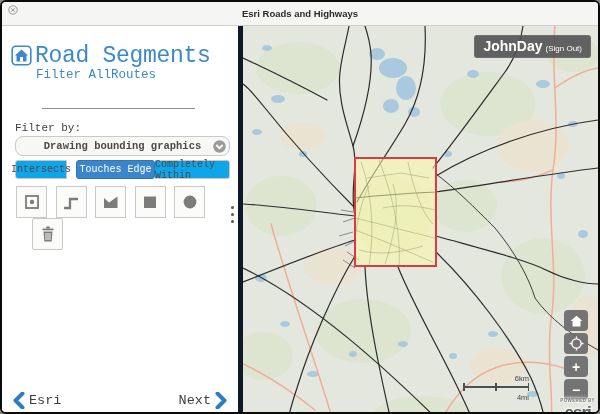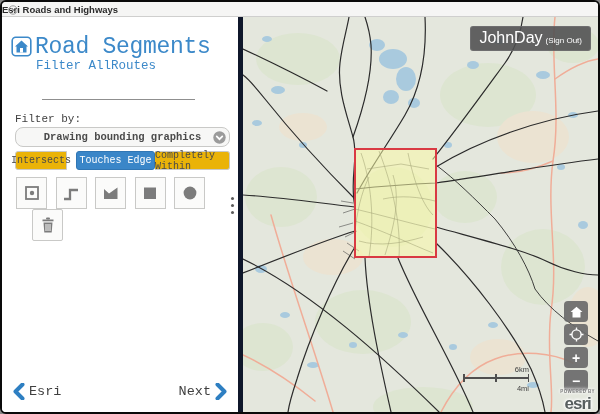--- a/index.html
+++ b/index.html
@@ -5,22 +5,22 @@
   * { margin:0; padding:0; box-sizing:border-box; }
   html,body { background:#888; }
   body { font-family:"Liberation Sans", sans-serif; }
   .window {
     width:600px; height:414px; position:relative;
     border:2px solid #0a0a0a; border-radius:6px; overflow:hidden;
     background:#fff;
   }
   
   .titlebar {
-    height:15px; background:#f5f5f4; border-bottom:1px solid #cfcfce;
-    position:relative; display:flex; align-items:center; 
+    height:24px; background:#f5f5f4; border-bottom:1px solid #cfcfce;
+    position:relative; display:flex; align-items:center; justify-content:center;
   }
   .titlebar-title { font-size:9.5px; font-weight:bold; color:#2b2b2b; }
   .close-btn { position:absolute; left:6px; top:3px; width:10px; height:10px; cursor:pointer; }
   
   .content { display:flex; height:395px; }
   .panel {
     width:241px; background:#fff; position:relative; flex:none;
     border-right:5px solid #0f172a;
     font-family:Liberation Mono, monospace;
   }
@@ -38,21 +38,21 @@
   .filter-label { position:absolute; left:13px; top:96px; font-size:11px; color:#3f3f3f; }
   .dropdown {
     position:absolute; left:13px; top:110px; width:215px; height:20px;
     background:#f7f7f6; border:1px solid #c9c9c7; border-radius:8px;
     display:flex; align-items:center; justify-content:center; cursor:pointer;
   }
   .dropdown-text { font-size:10.5px; font-weight:bold; color:#4a4a4a; }
   .dropdown-chev { position:absolute; right:3px; top:3px; width:13px; height:13px; }
   .seg-row { position:absolute; left:13px; top:134px; width:215px; height:19px; display:flex; }
   .seg-btn {
-    height:19px; background:#eab308; border:1px solid #c9c9c7;
+    height:19px; background:#0ea5e9; border:1px solid #c9c9c7;
     display:flex; align-items:center; justify-content:center;
     font-size:10px; color:#4a4a4a; cursor:pointer;
   }
   .seg-btn.b0 { width:52px; border-radius:3px 0 0 3px; }
   .seg-btn.b1 { width:75px; border-left:none; border-radius:0 3px 3px 0; }
   .seg-btn.b2 { width:79px; margin-left:9px; border-radius:3px; }
   .seg-btn.active { background:#3a86c8; border-color:#3076b4; color:#fff; }
   .tools-row { position:absolute; left:14px; top:160px; height:32px; }
   .tool-btn {
     width:31px; height:32px; background:#fbfbfa; border:1px solid #c9c9c7;
@@ -71,21 +71,21 @@
   .nav-back { left:11px; }
   .nav-next { right:11px; }
   .drag-dots { position:absolute; right:3px; top:180px; width:4px; cursor:ew-resize; }
   .drag-dots i { display:block; width:3px; height:3px; border-radius:50%; background:#5a5a5a; margin:0 0 4px 0; }
   
   .user-btn {
     position:absolute; top:9px; right:7px; background:rgba(78,78,80,0.88);
     border-radius:3px; padding:2px 8px 3px 8px; color:#fff; cursor:pointer;
     display:flex; align-items:baseline; gap:3px; border:1px solid rgba(120,120,120,0.6);
   }
-  .user-name { font-size:16px; }
+  .user-name { font-size:14px;font-weight:bold; }
   .user-signout { font-size:8px; }
   .map-controls { position:absolute; right:10px; top:284px; width:24px; }
   .ctrl-btn {
     width:24px; height:21px; margin-bottom:2px; background:rgba(106,106,106,0.92);
     border:none; border-radius:4px; color:#fff; cursor:pointer;
     display:flex; align-items:center; justify-content:center;
     font-size:14px; font-weight:bold; line-height:1; padding:0;
     font-family:"Liberation Sans", sans-serif;
   }
   .scalebar { position:absolute; left:220px; top:348px; width:66px; height:26px; pointer-events:none; }

